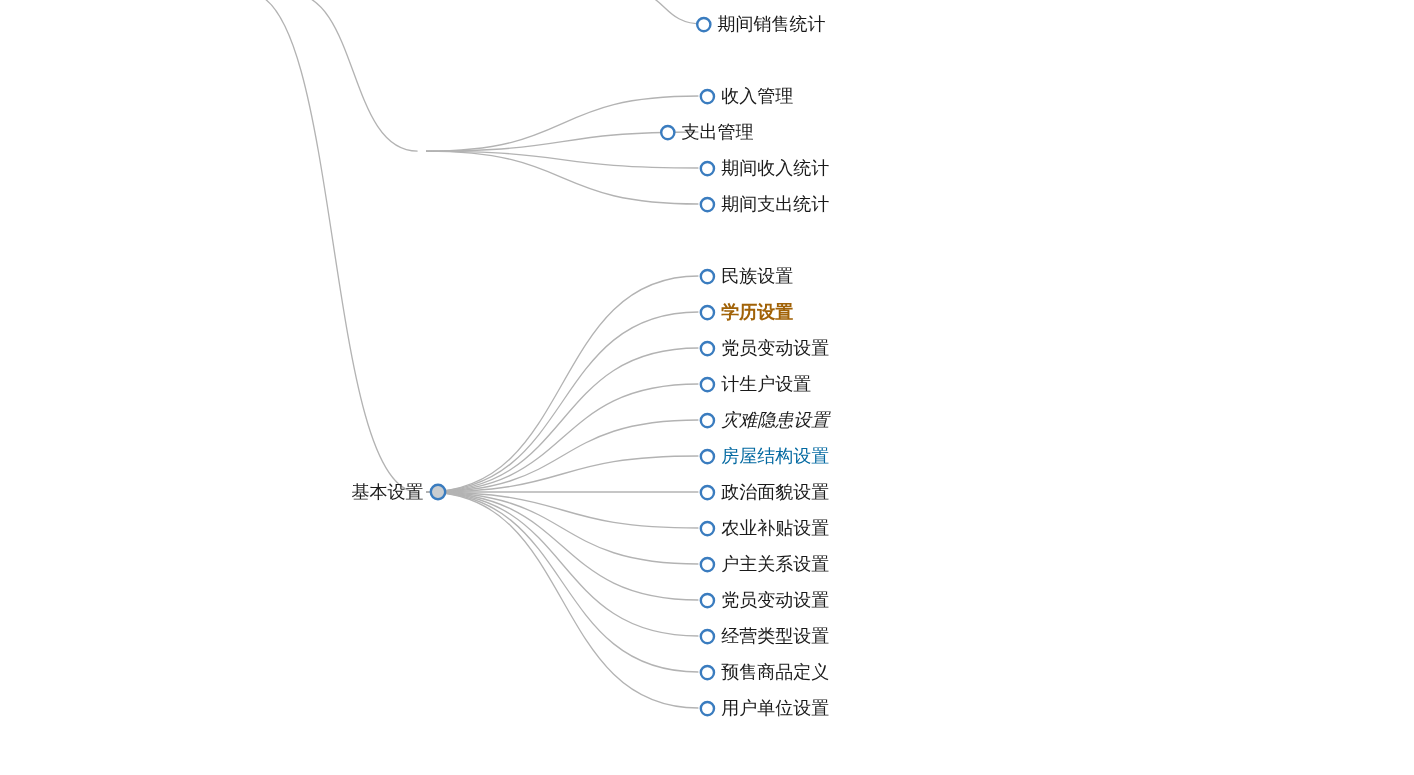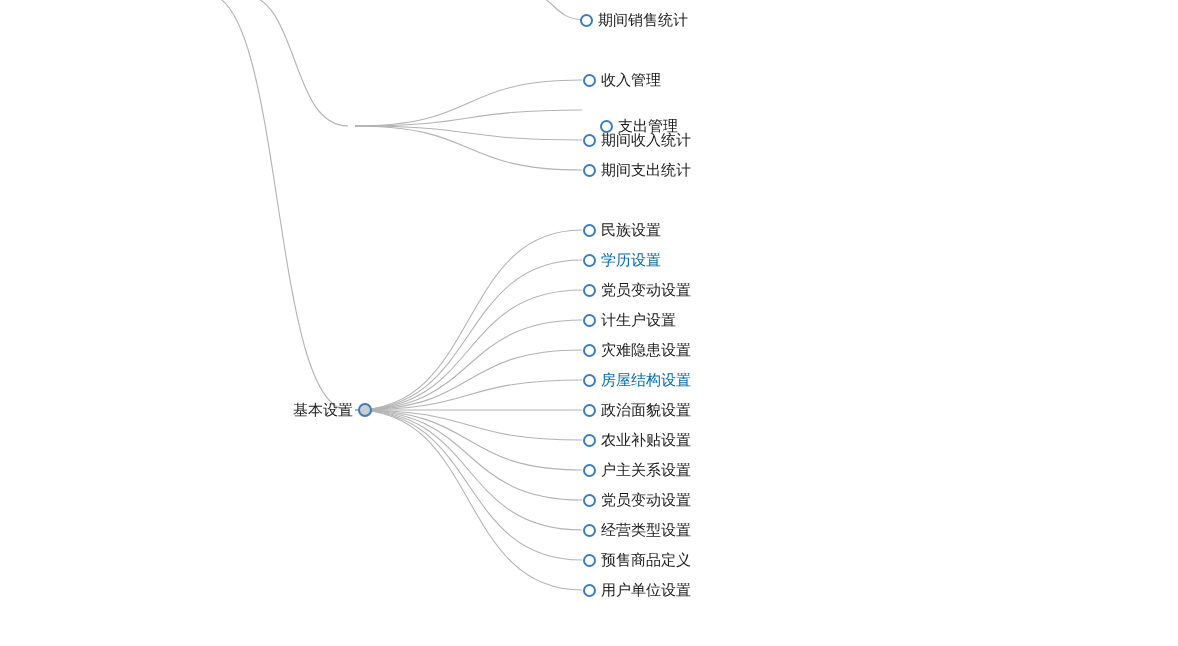--- a/index.html
+++ b/index.html
@@ -112,21 +112,21 @@
 
   <div id="node-layer">
       <div class="node leaf" style="left: 580px; top: 9px;">
         <span class="node-circle" style="background: rgb(255, 255, 255); border-color: rgb(58, 124, 191);"></span>
         <span class="node-label" style="color: rgb(26, 26, 26);">期间销售统计</span>
       </div>
       <div class="node leaf" style="left: 583px; top: 69px;">
         <span class="node-circle" style="background: rgb(255, 255, 255); border-color: rgb(58, 124, 191);"></span>
         <span class="node-label" style="color: rgb(26, 26, 26);">收入管理</span>
       </div>
-      <div class="node leaf" style="left: 600px; top: 99px; margin-top: 16px;">
+      <div class="node leaf" style="left: 550px; top: 99px;">
         <span class="node-circle" style="background: rgb(255, 255, 255); border-color: rgb(58, 124, 191);"></span>
         <span class="node-label" style="color: rgb(26, 26, 26);">支出管理</span>
       </div>
       <div class="node leaf" style="left: 583px; top: 129px;">
         <span class="node-circle" style="background: rgb(255, 255, 255); border-color: rgb(58, 124, 191);"></span>
         <span class="node-label" style="color: rgb(26, 26, 26);">期间收入统计</span>
       </div>
       <div class="node leaf" style="left: 583px; top: 159px;">
         <span class="node-circle" style="background: rgb(255, 255, 255); border-color: rgb(58, 124, 191);"></span>
         <span class="node-label" style="color: rgb(26, 26, 26);">期间支出统计</span>
@@ -134,31 +134,31 @@
       <div class="node branch" style="left: 16px; top: 399px; width: 356px; justify-content: flex-end;">
         <span class="node-label">基本设置</span>
         <span class="node-circle" style="background: rgb(201, 205, 208); border-color: rgb(58, 124, 191);"></span>
       </div>
       <div class="node leaf" style="left: 583px; top: 219px;">
         <span class="node-circle" style="background: rgb(255, 255, 255); border-color: rgb(58, 124, 191);"></span>
         <span class="node-label" style="color: rgb(26, 26, 26);">民族设置</span>
       </div>
       <div class="node leaf" style="left: 583px; top: 249px;">
         <span class="node-circle" style="background: rgb(255, 255, 255); border-color: rgb(58, 124, 191);"></span>
-        <span class="node-label" style="color: #0369a1;">学历设置</span>
+        <span class="node-label" style="color: #a16207; font-weight: bold;">学历设置</span>
       </div>
       <div class="node leaf" style="left: 583px; top: 279px;">
         <span class="node-circle" style="background: rgb(255, 255, 255); border-color: rgb(58, 124, 191);"></span>
         <span class="node-label" style="color: rgb(26, 26, 26);">党员变动设置</span>
       </div>
       <div class="node leaf" style="left: 583px; top: 309px;">
         <span class="node-circle" style="background: rgb(255, 255, 255); border-color: rgb(58, 124, 191);"></span>
         <span class="node-label" style="color: rgb(26, 26, 26);">计生户设置</span>
       </div>
-      <div class="node leaf" style="left: 583px; top: 339px;">
+      <div class="node leaf" style="left: 583px; top: 339px; font-style: italic;">
         <span class="node-circle" style="background: rgb(255, 255, 255); border-color: rgb(58, 124, 191);"></span>
         <span class="node-label" style="color: rgb(26, 26, 26);">灾难隐患设置</span>
       </div>
       <div class="node leaf" style="left: 583px; top: 369px;">
         <span class="node-circle" style="background: rgb(255, 255, 255); border-color: rgb(58, 124, 191);"></span>
         <span class="node-label" style="color: #0369a1;">房屋结构设置</span>
       </div>
       <div class="node leaf" style="left: 583px; top: 399px;">
         <span class="node-circle" style="background: rgb(255, 255, 255); border-color: rgb(58, 124, 191);"></span>
         <span class="node-label" style="color: rgb(26, 26, 26);">政治面貌设置</span>

